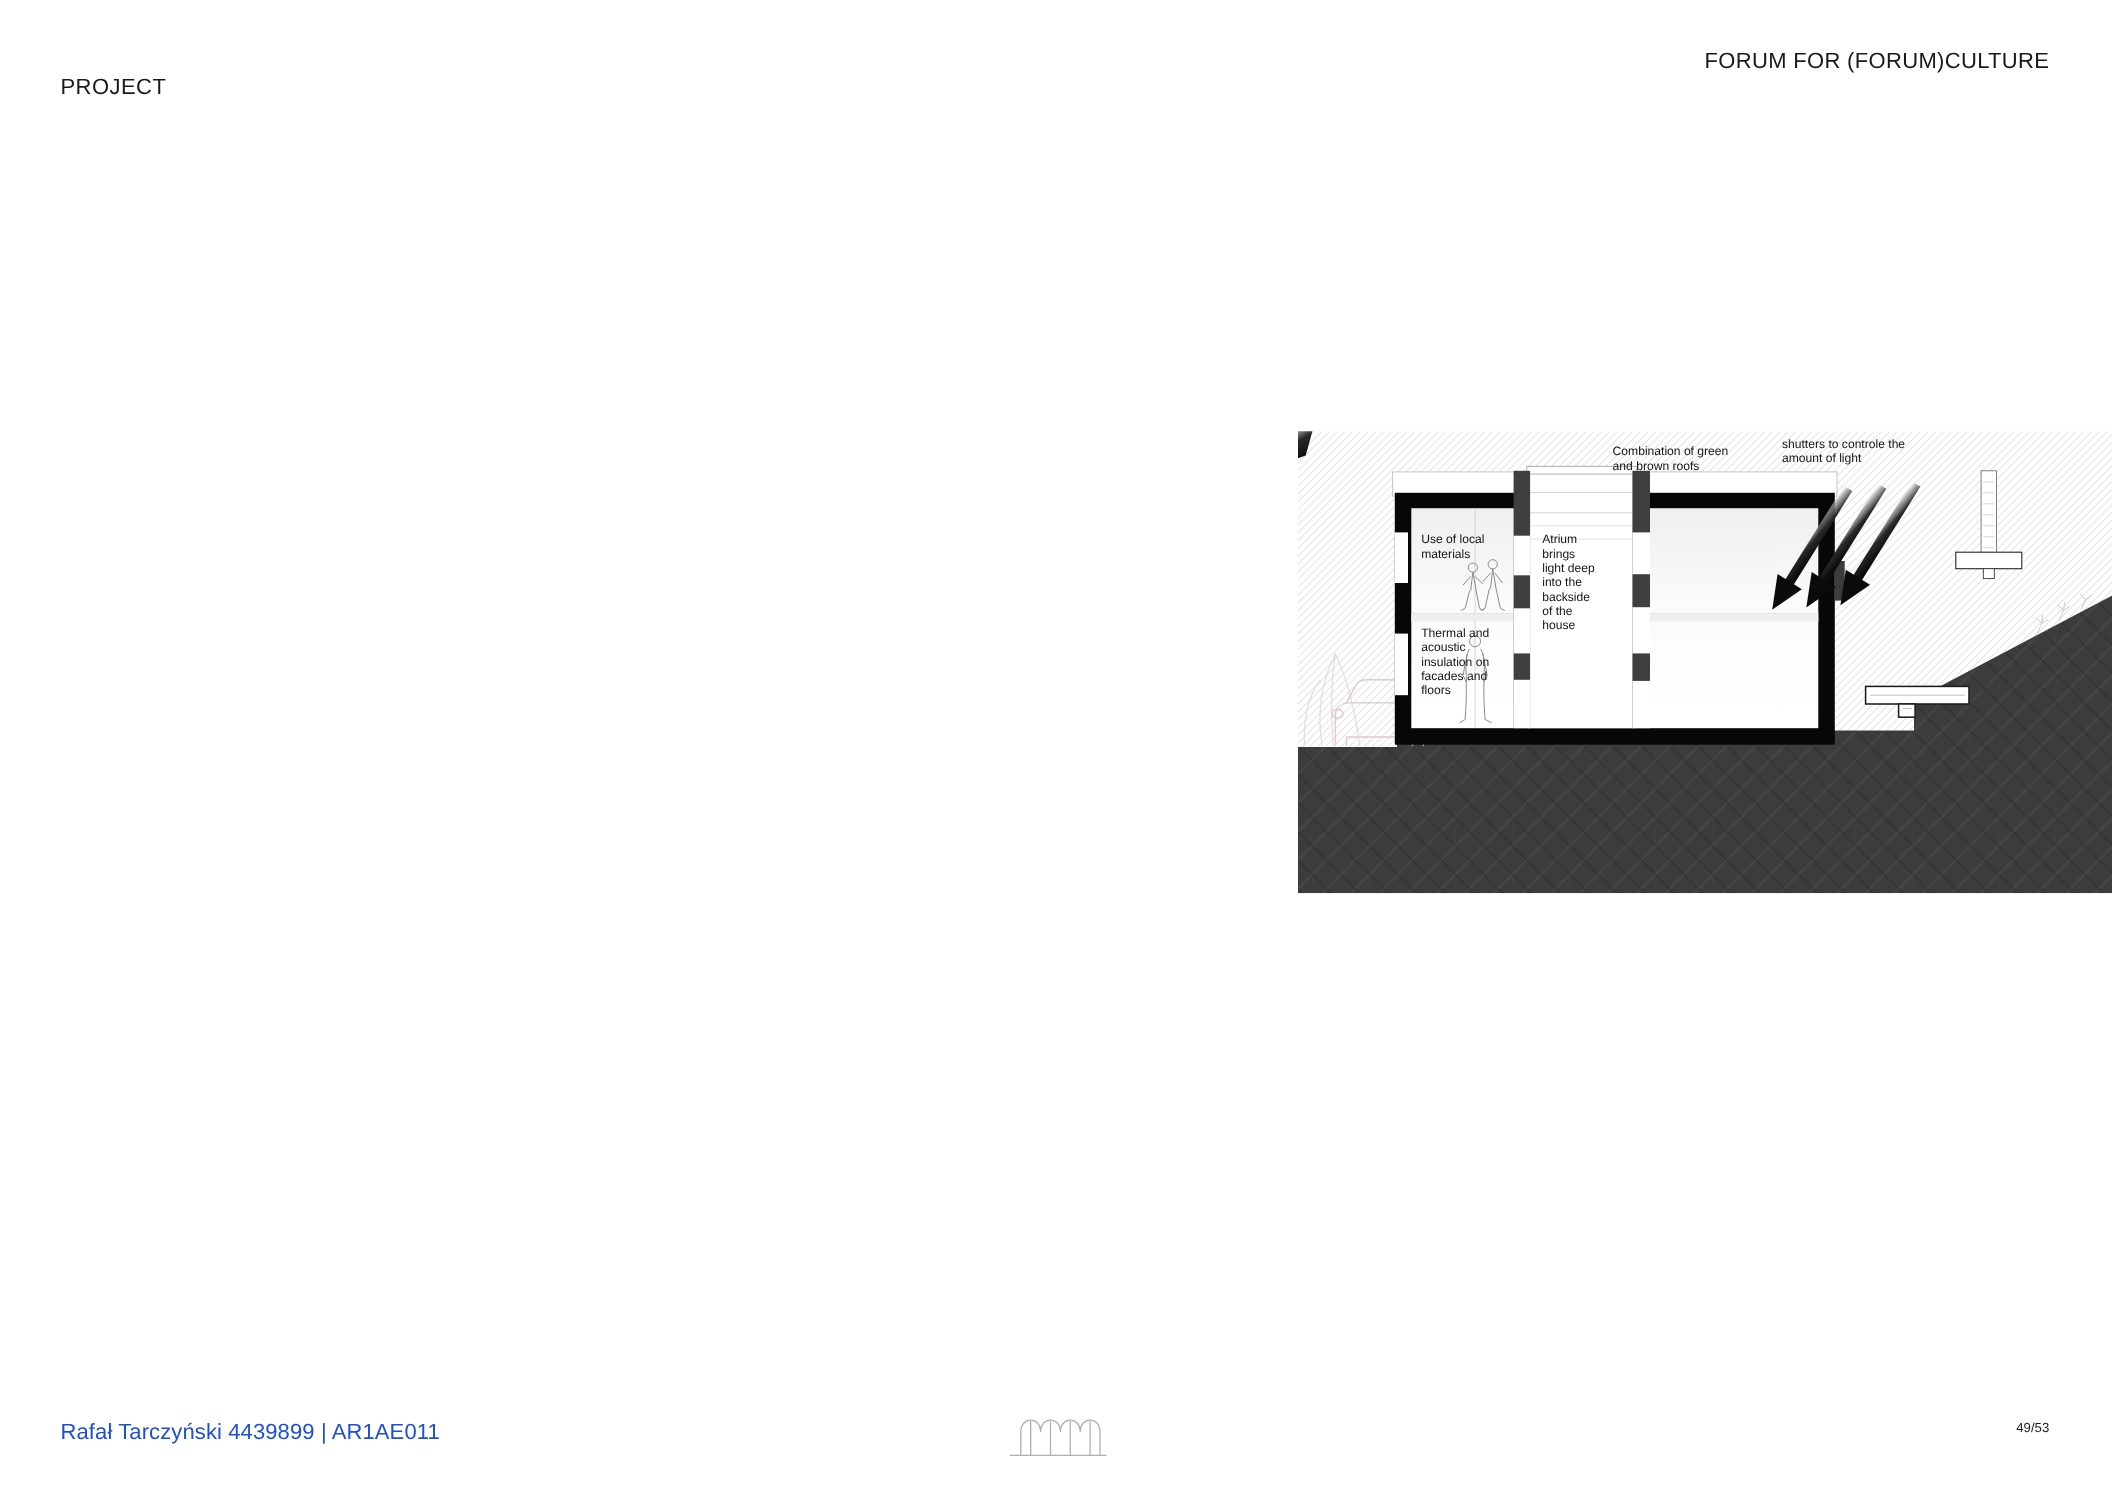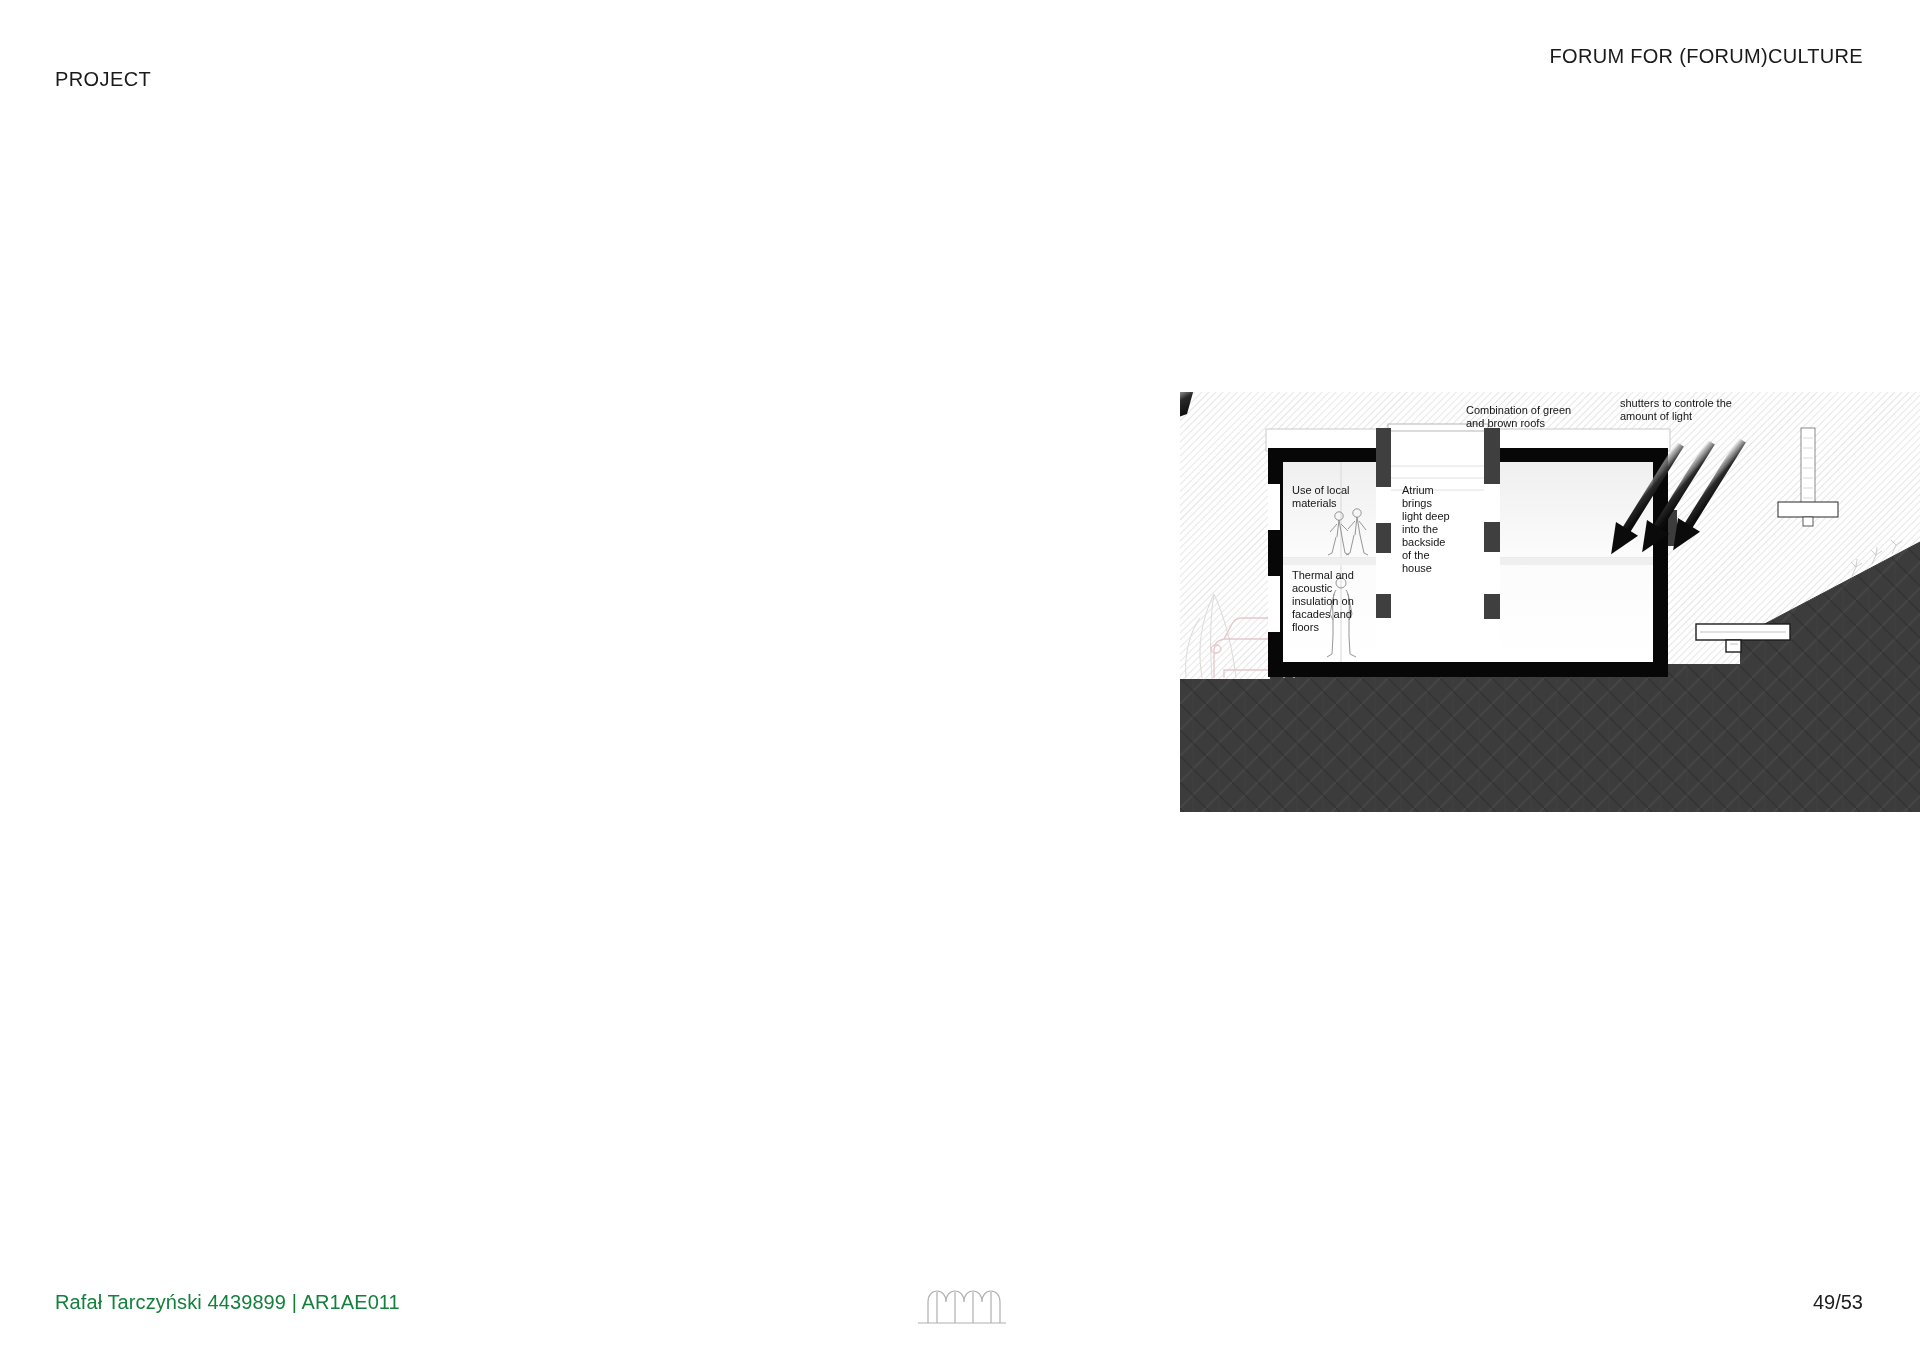--- a/index.html
+++ b/index.html
@@ -54,27 +54,27 @@
   #footer-bar {
     position: absolute;
     left: 0; bottom: 0;
     width: 1920px; height: 90px;
   }
   #footer-author {
     position: absolute;
     left: 55px; top: 24px;
     font-size: 20px;
     letter-spacing: 0.1px;
-    color: #15803d;
+    color: #1d4ed8;
     white-space: nowrap;
   }
   #footer-page {
     position: absolute;
     right: 57px; top: 24px;
-    font-size: 20px;
+    font-size: 12px;
     color: #1d1d1d;
   }
   #footer-logo {
     position: absolute;
     left: 50%;
     transform: translateX(-50%);
     top: 18px;
     width: 92px; height: 42px;
   }
 

